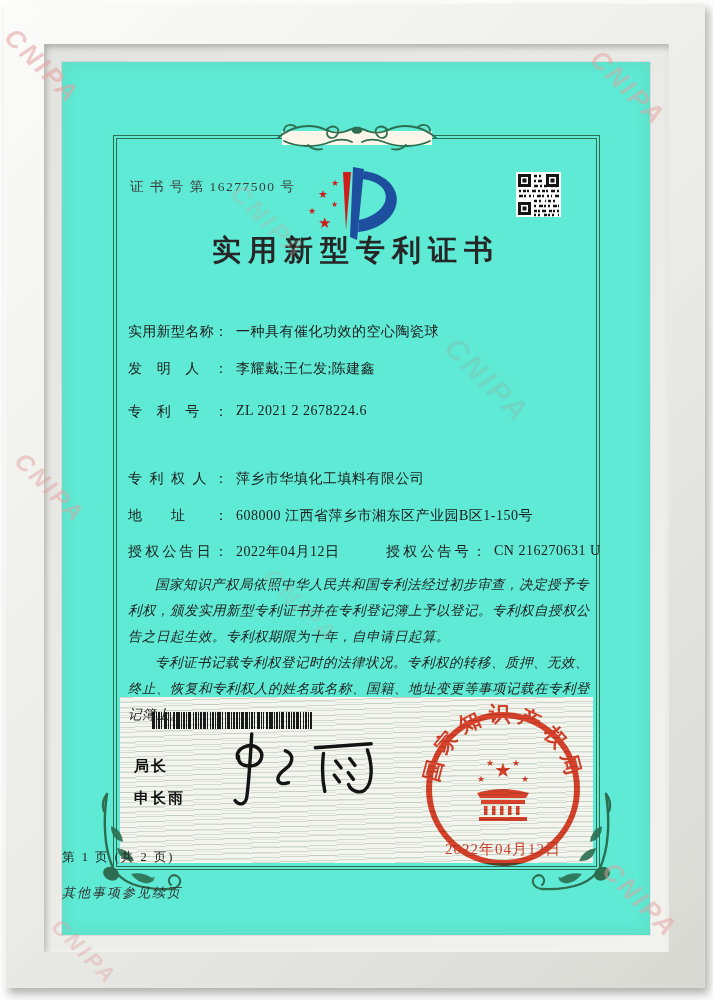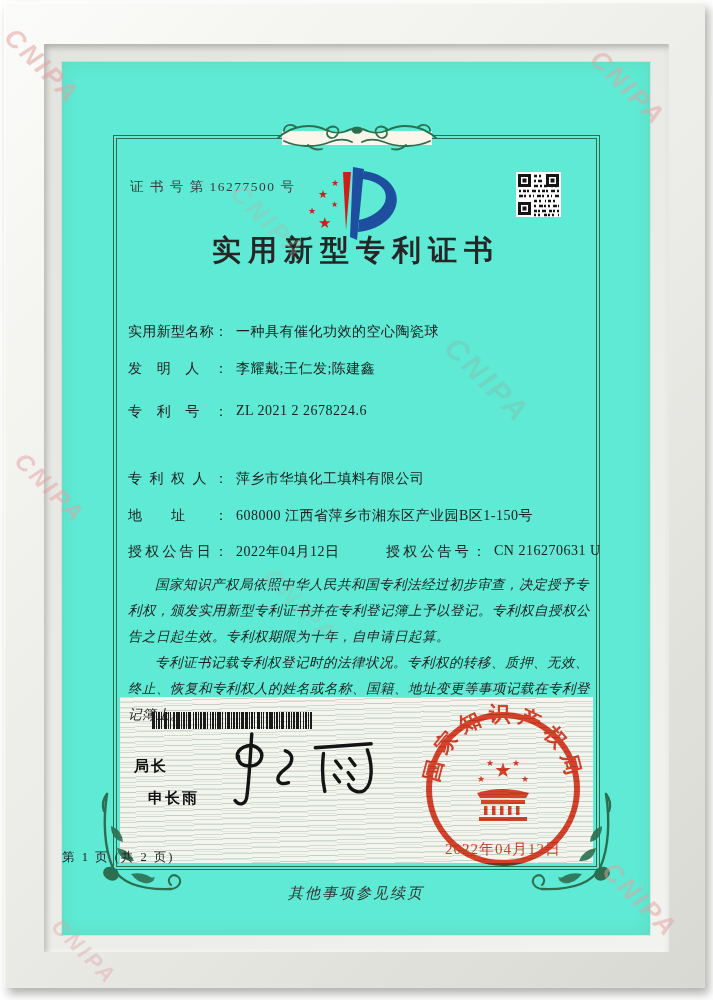--- a/index.html
+++ b/index.html
@@ -51,26 +51,26 @@
   
   .paras { position:absolute; left:66px; top:510px; width:464px;
            font-size:13.5px; font-style:italic; line-height:1.92; letter-spacing:.5px; color:#1f1f1f; }
   .paras p { text-indent:2em; }
 
   
   .barcode { position:absolute; left:90px; top:650px; }
   .signer-title { position:absolute; left:72px; top:695px; font-family:"Liberation Sans","DejaVu Sans",sans-serif;
                   font-weight:700; font-size:15px; letter-spacing:2px; color:#111; }
   .signer-name  { position:absolute; left:72px; top:727px; font-family:"Liberation Sans","DejaVu Sans",sans-serif;
-                  font-weight:700; font-size:15px; letter-spacing:2px; color:#111;margin-left:14px; }
+                  font-weight:700; font-size:15px; letter-spacing:2px; color:#111; }
   .signature { position:absolute; left:158px; top:664px; transform:rotate(-2deg); }
   .seal { position:absolute; left:341px; top:627px; mix-blend-mode:multiply; opacity:.95; }
 
   .pageinfo { position:absolute; left:0; right:0; top:787px; text-align:left; font-size:12.5px; color:#222; letter-spacing:2px; }
-  .footnote { position:absolute; left:0; right:0; top:822px; text-align:center; font-size:15px; font-style:italic; color:#333; letter-spacing:2px; }
+  .footnote { position:absolute; left:0; right:0; top:822px; text-align:left; font-size:13px; font-style:italic; color:#333; letter-spacing:2px; }
 
   
   .wm { position:absolute; font-family:"Liberation Sans","DejaVu Sans",sans-serif; font-style:italic; font-weight:700;
         font-size:26px; letter-spacing:3px; transform:translate(-50%,-50%) rotate(45deg); pointer-events:none; }
   .wm1{left:42px;  top:66px;  color:rgba(226,160,160,.55);}
   .wm2{left:628px; top:88px;  color:rgba(226,160,160,.50);}
   .wm3{left:268px; top:222px; color:rgba(205,170,160,.28);}
   .wm4{left:487px; top:380px; color:rgba(160,160,148,.25); font-size:30px;}
   .wm5{left:50px;  top:488px; color:rgba(226,160,160,.50); font-size:24px;}
   .wm6{left:300px; top:606px; color:rgba(190,170,160,.20);}

